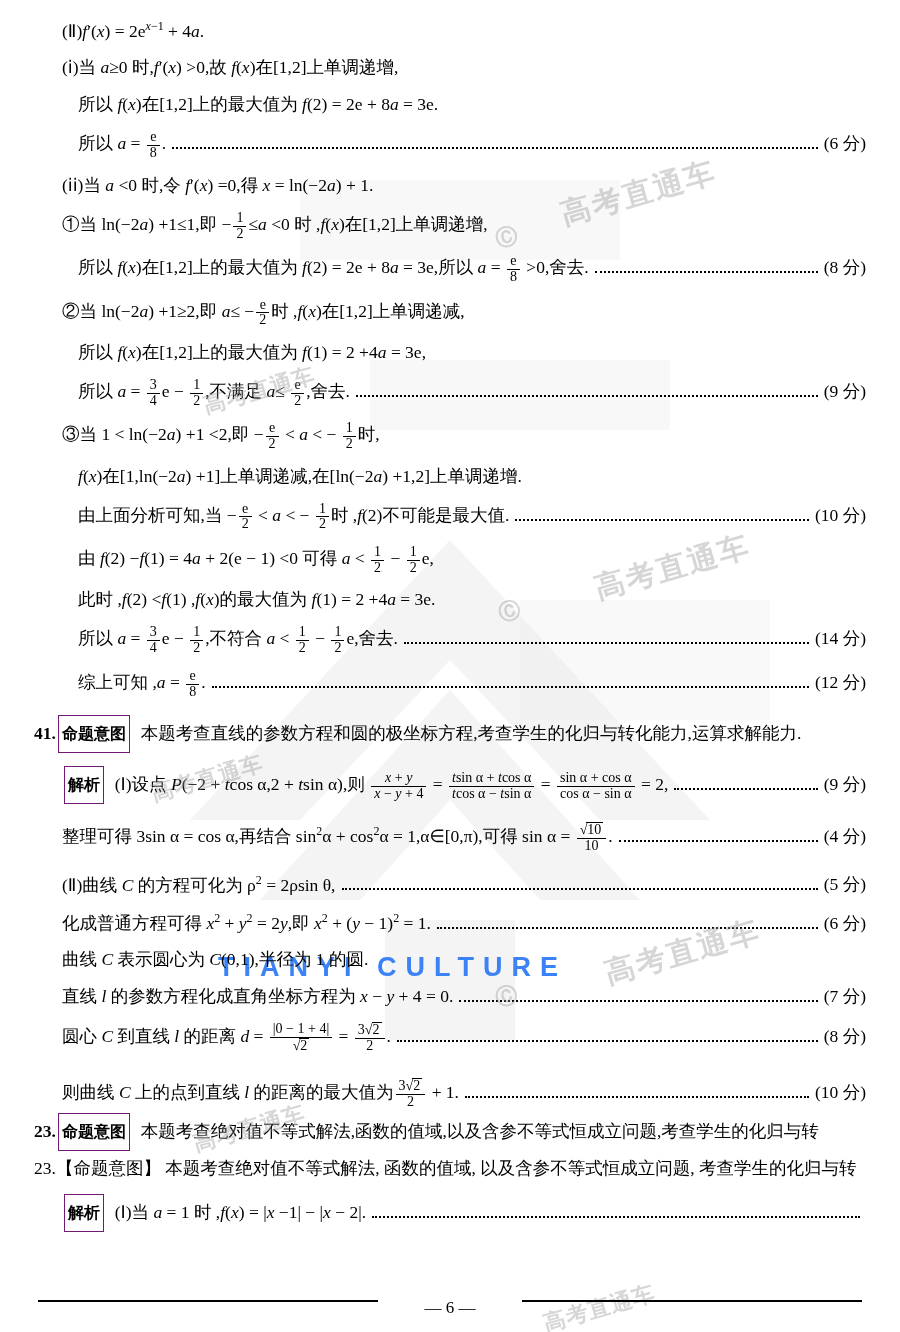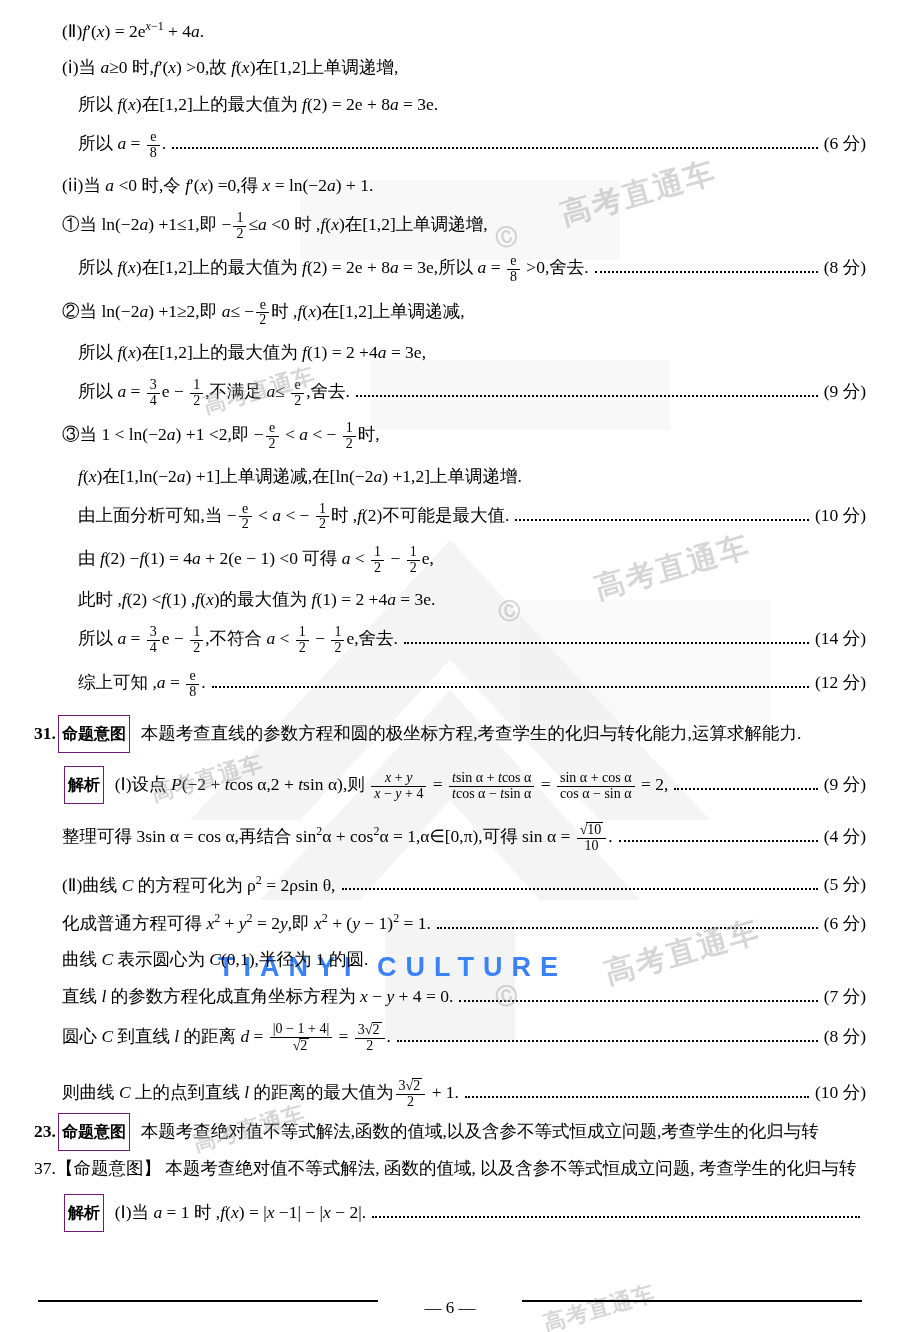--- a/index.html
+++ b/index.html
@@ -233,21 +233,21 @@
       <span class="score">(14 分)</span>
     </div>
 
     <div class="line ind2">
       <span class="txt">综上可知 ,<i>a</i> = <span class="frac"><span class="num">e</span><span class="den">8</span></span>.</span>
       <span class="dots"></span>
       <span class="score">(12 分)</span>
     </div>
 
     <div class="line ind0" style="margin-top:16px;">
-      <span class="txt"><span class="qnum">31.</span><span class="boxlbl">命题意图</span>&nbsp;&nbsp;本题考查直线的参数方程和圆的极坐标方程,考查学生的化归与转化能力,运算求解能力.</span>
+      <span class="txt"><span class="qnum">41.</span><span class="boxlbl">命题意图</span>&nbsp;&nbsp;本题考查直线的参数方程和圆的极坐标方程,考查学生的化归与转化能力,运算求解能力.</span>
     </div>
 
     <div class="line ind1" style="margin-bottom:18px;">
       <span class="txt"><span class="boxlbl">解析</span>&nbsp;&nbsp;(Ⅰ)设点 <i>P</i>(−2 + <i>t</i>cos&nbsp;α,2 + <i>t</i>sin&nbsp;α),则 <span class="frac"><span class="num"><i>x</i> + <i>y</i></span><span class="den"><i>x</i> − <i>y</i> + 4</span></span> = <span class="frac"><span class="num"><i>t</i>sin&nbsp;α + <i>t</i>cos&nbsp;α</span><span class="den"><i>t</i>cos&nbsp;α − <i>t</i>sin&nbsp;α</span></span> = <span class="frac"><span class="num">sin&nbsp;α + cos&nbsp;α</span><span class="den">cos&nbsp;α − sin&nbsp;α</span></span> = 2,</span>
       <span class="dots"></span>
       <span class="score">(9 分)</span>
     </div>
 
     <div class="line ind1" style="margin-bottom:18px;">
       <span class="txt">整理可得 3sin&nbsp;α = cos&nbsp;α,再结合 sin<span class="sup">2</span>α + cos<span class="sup">2</span>α = 1,α∈[0,π),可得 sin&nbsp;α = <span class="frac"><span class="num"><span class="radic">√</span><span class="sqrt">10</span></span><span class="den">10</span></span>.</span>
@@ -287,21 +287,21 @@
       <span class="txt">则曲线 <i>C</i> 上的点到直线 <i>l</i> 的距离的最大值为<span class="frac"><span class="num">3<span class="radic">√</span><span class="sqrt">2</span></span><span class="den">2</span></span> + 1.</span>
       <span class="dots"></span>
       <span class="score">(10 分)</span>
     </div>
 
     <div class="line ind0" style="margin-bottom:6px;">
       <span class="txt"><span class="qnum">23.</span><span class="boxlbl">命题意图</span>&nbsp;&nbsp;本题考查绝对值不等式解法,函数的值域,以及含参不等式恒成立问题,考查学生的化归与转</span>
     </div>
 
     <div class="line ind0">
-      <span class="txt">37.【命题意图】 本题考查绝对值不等式解法, 函数的值域, 以及含参不等式恒成立问题, 考查学生的化归与转</span>
+      <span class="txt">23.【命题意图】 本题考查绝对值不等式解法, 函数的值域, 以及含参不等式恒成立问题, 考查学生的化归与转</span>
     </div>
 
     <div class="line ind1">
       <span class="txt"><span class="boxlbl">解析</span>&nbsp;&nbsp;(Ⅰ)当 <i>a</i> = 1 时 ,<i>f</i>(<i>x</i>) = |<i>x</i> −1| − |<i>x</i> − 2|.</span>
       <span class="dots"></span>
       <span class="score"></span>
     </div>
 
   </div>
 

